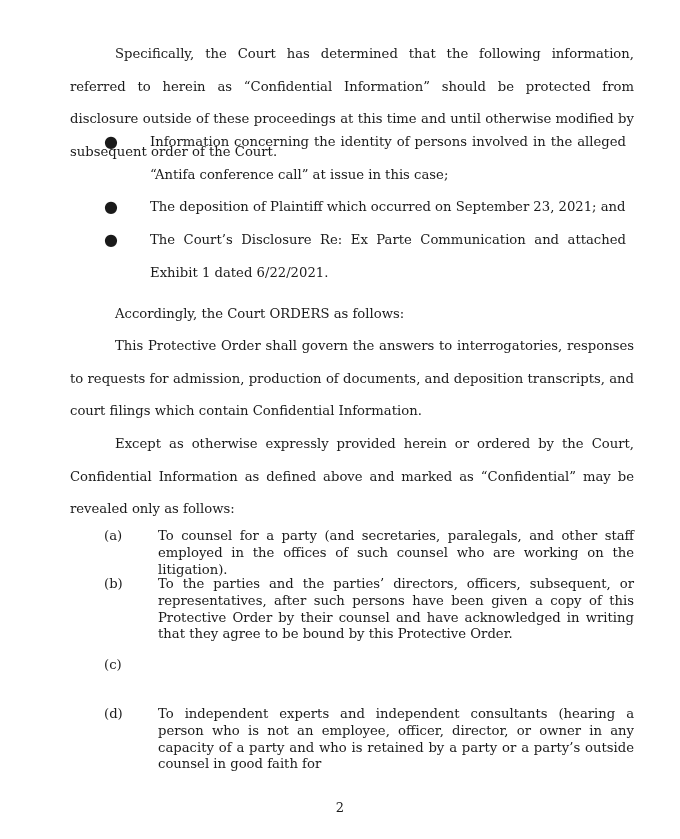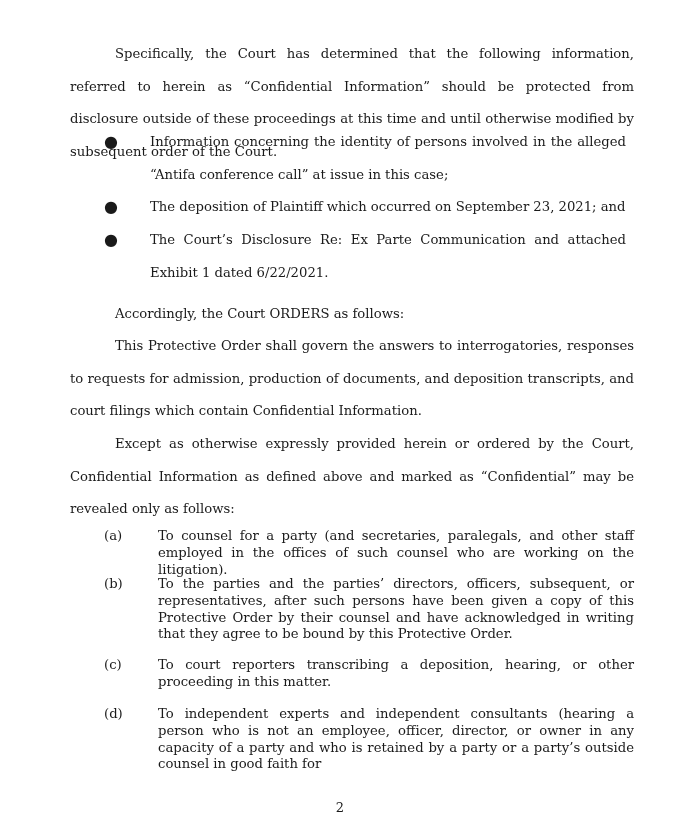--- a/index.html
+++ b/index.html
@@ -46,21 +46,20 @@
   <div class="item" style="top:528px;height:36px;">
     <span class="item-label">(a)</span>
     <span class="item-text">To counsel for a party (and secretaries, paralegals, and other staff employed in the offices of such counsel who are working on the litigation).</span>
   </div>
   <div class="item" style="top:576px;height:70px;">
     <span class="item-label">(b)</span>
     <span class="item-text">To the parties and the parties’ directors, officers, subsequent, or representatives, after such persons have been given a copy of this Protective Order by their counsel and have acknowledged in writing that they agree to be bound by this Protective Order.</span>
   </div>
   <div class="item" style="top:657px;height:36px;">
     <span class="item-label">(c)</span>
-    <span class="item-text">To court reporters transcribing a deposition, hearing, or other proceeding in this matter.</span>
   </div>
   <div class="item" style="top:706px;height:54px;">
     <span class="item-label">(d)</span>
     <span class="item-text">To independent experts and independent consultants (hearing a person who is not an employee, officer, director, or owner in any capacity of a party and who is retained by a party or a party’s outside counsel in good faith for</span>
   </div>
 
   <div class="page-num">2</div>
 </div>
 
 </body></html>

